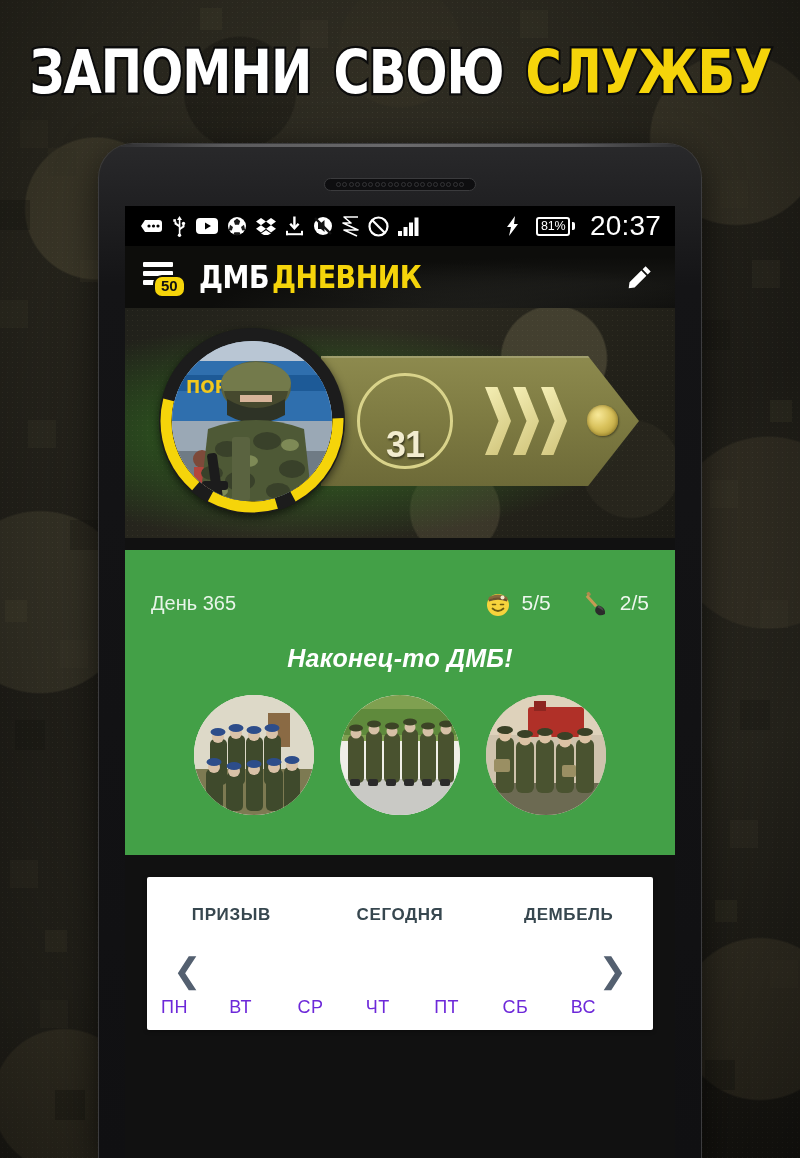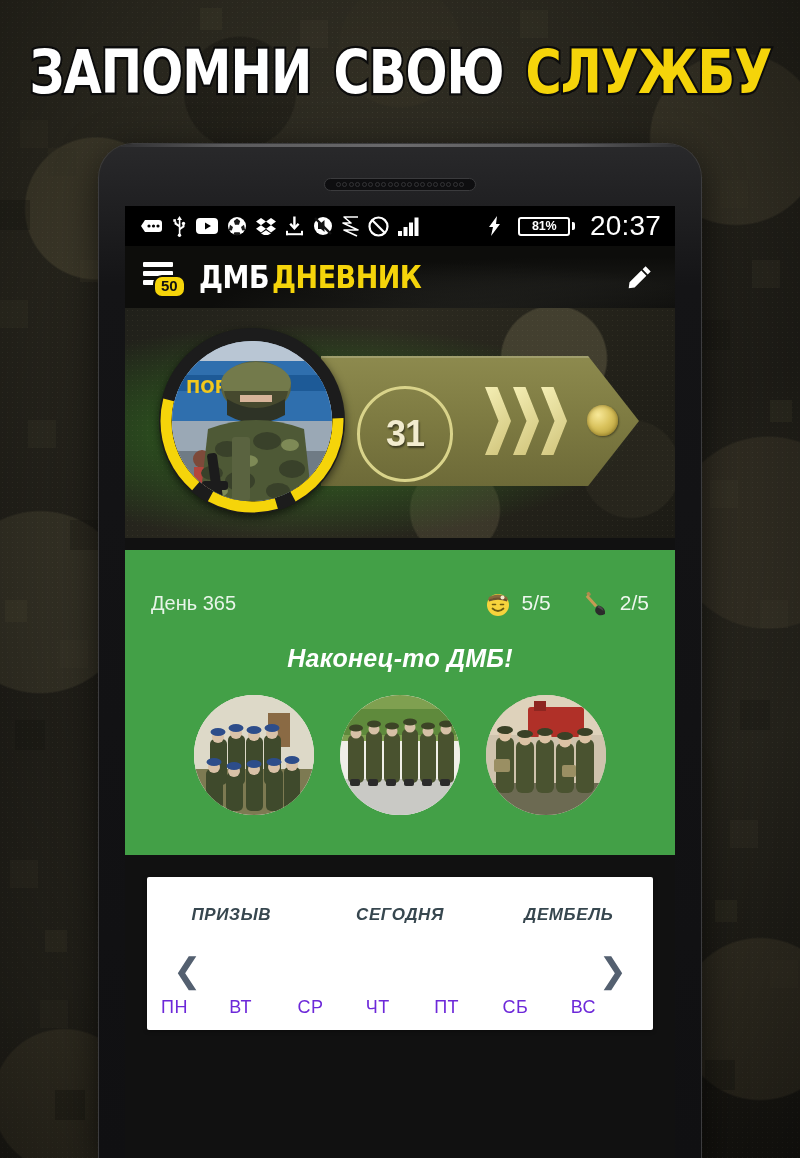--- a/index.html
+++ b/index.html
@@ -119,23 +119,23 @@
     gap: 9px;
     color: #fff;
   }
   #statusbar .sicon { flex: 0 0 auto; display: flex; align-items: center; }
   #statusbar .spacer { flex: 1 1 auto; }
   #battery {
     display: flex; align-items: center; gap: 2px;
   }
   #battery .shell {
     border: 2px solid #fff; border-radius: 3px;
-    height: 19px; padding: 0 12px;
+    height: 19px; padding: 0 3px;
     display: flex; align-items: center;
-    font-size: 12.5px; font-weight: 700; letter-spacing: -0.2px; margin-left: 8px;
+    font-size: 12.5px; font-weight: 400; letter-spacing: -0.2px; margin-left: 8px;
   }
   #battery .nub { width: 2.5px; height: 8px; background: #fff; border-radius: 0 2px 2px 0; }
   #clock { font-size: 28px; font-weight: 400; letter-spacing: .2px; margin-left: 6px; }
 
   
   #appbar {
     height: 62px;
     background: #0d0d0b;
     position: relative;
     display: flex; align-items: center;
@@ -195,24 +195,24 @@
 
   #epaulette {
     position: absolute;
     left: 196px; top: 48px;
     width: 318px; height: 130px;
     background: linear-gradient(180deg, #8d8a4e 0%, #7e7b42 48%, #6d6a38 100%);
     clip-path: polygon(0 0, 84% 0, 100% 50%, 84% 100%, 0 100%);
     box-shadow: inset 0 2px 0 rgba(255,255,255,.18);
   }
   #level-ring {
-    position: absolute; left: 36px; top: 30px;
+    position: absolute; left: 36px; top: 17px;
     width: 96px; height: 96px; border-radius: 50%;
     border: 3px solid #d9d38a;
-    display: flex; align-items: center; justify-content: center;
+    display: flex; align-items: flex-end; justify-content: center;
   }
   #level-num {
     font-size: 36px; font-weight: 700; color: #f2eccf;
     text-shadow: 1px 2px 2px rgba(0,0,0,.5);
     letter-spacing: -1px;
   }
   .chev {
     position: absolute; top: 31px;
     width: 26px; height: 68px;
     background: linear-gradient(135deg, #f4eeb4, #cfc379);
@@ -278,21 +278,21 @@
   }
 
   
   #calcard {
     margin: 22px 22px 0 22px;
     background: #fff;
     border-radius: 2px;
     padding: 18px 0 0;
     box-shadow: 0 1px 4px rgba(0,0,0,.35);
   }
-  #caltabs { display: flex; font-style: italic; }
+  #caltabs { display: flex; }
   #caltabs .tab {
     flex: 1 1 0; text-align: center;
     font-size: 17px; font-weight: 700; letter-spacing: .6px;
     color: #37474f; padding: 10px 0 6px;
   }
   #calnav {
     display: flex; align-items: center; justify-content: space-between;
     padding: 22px 26px 4px;
   }
   #calnav .arrow { font-size: 34px; color: #546070; line-height: 1; font-weight: 400;}

